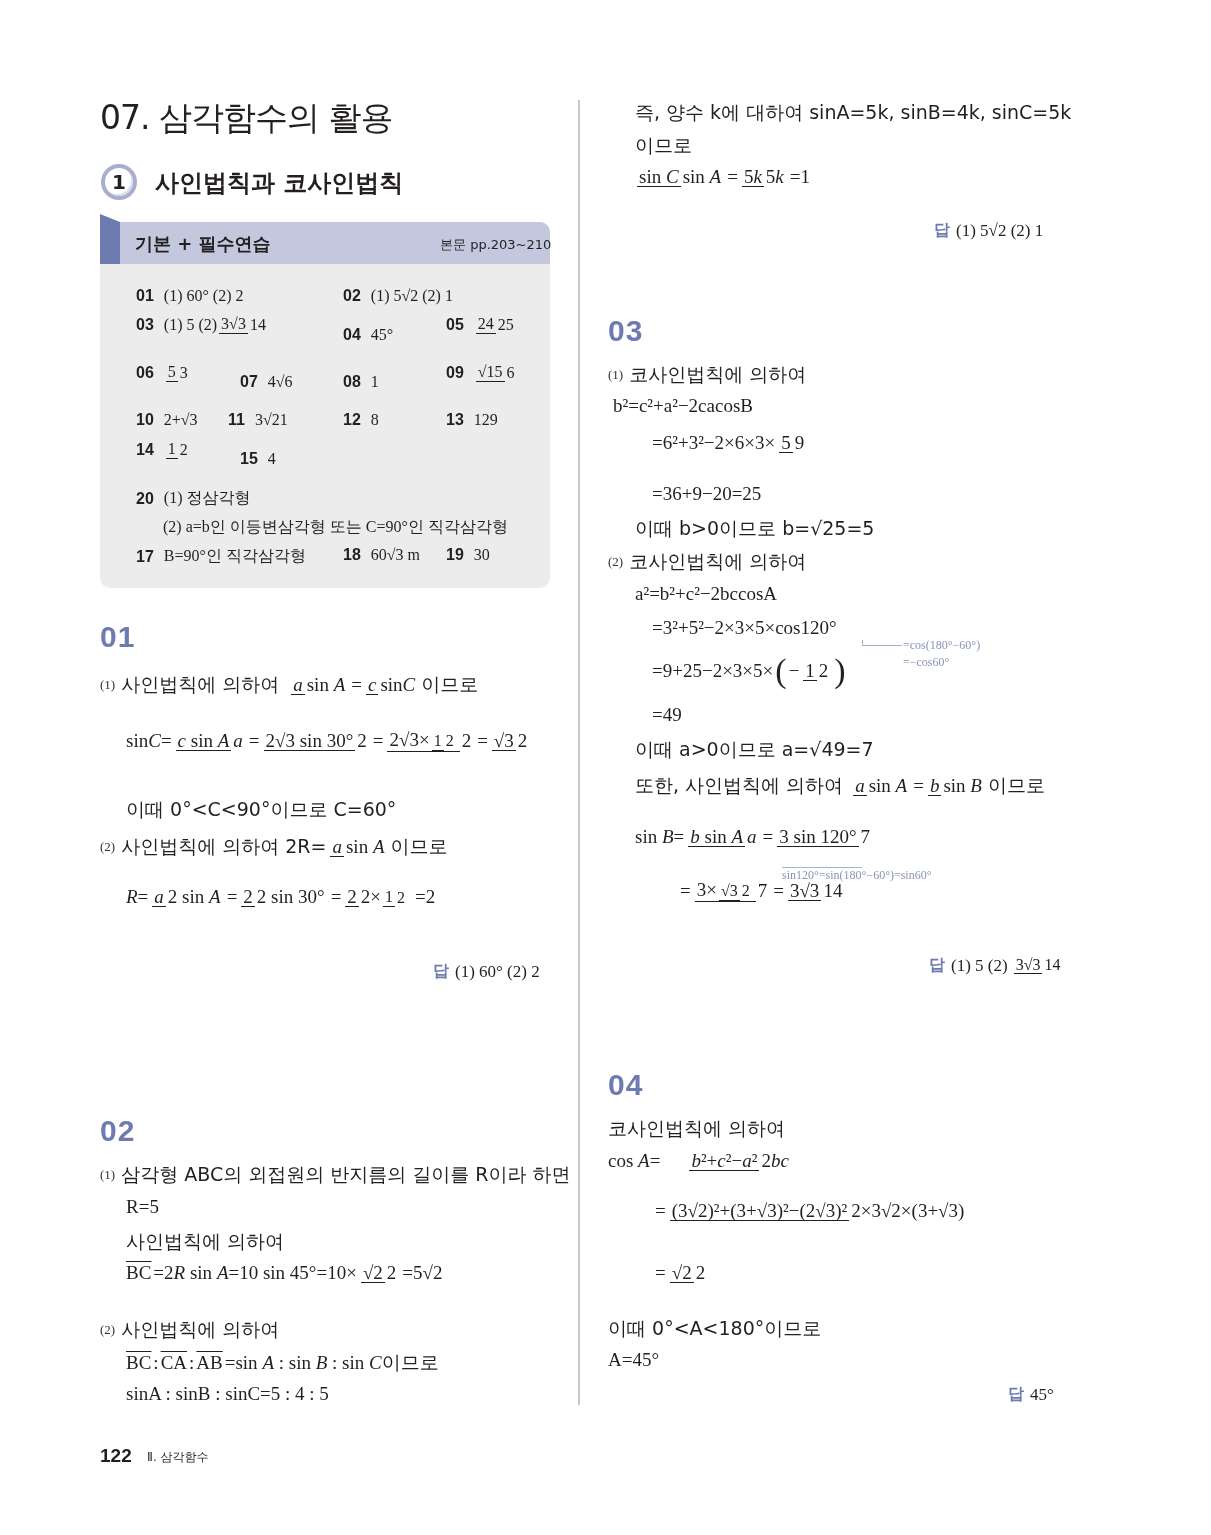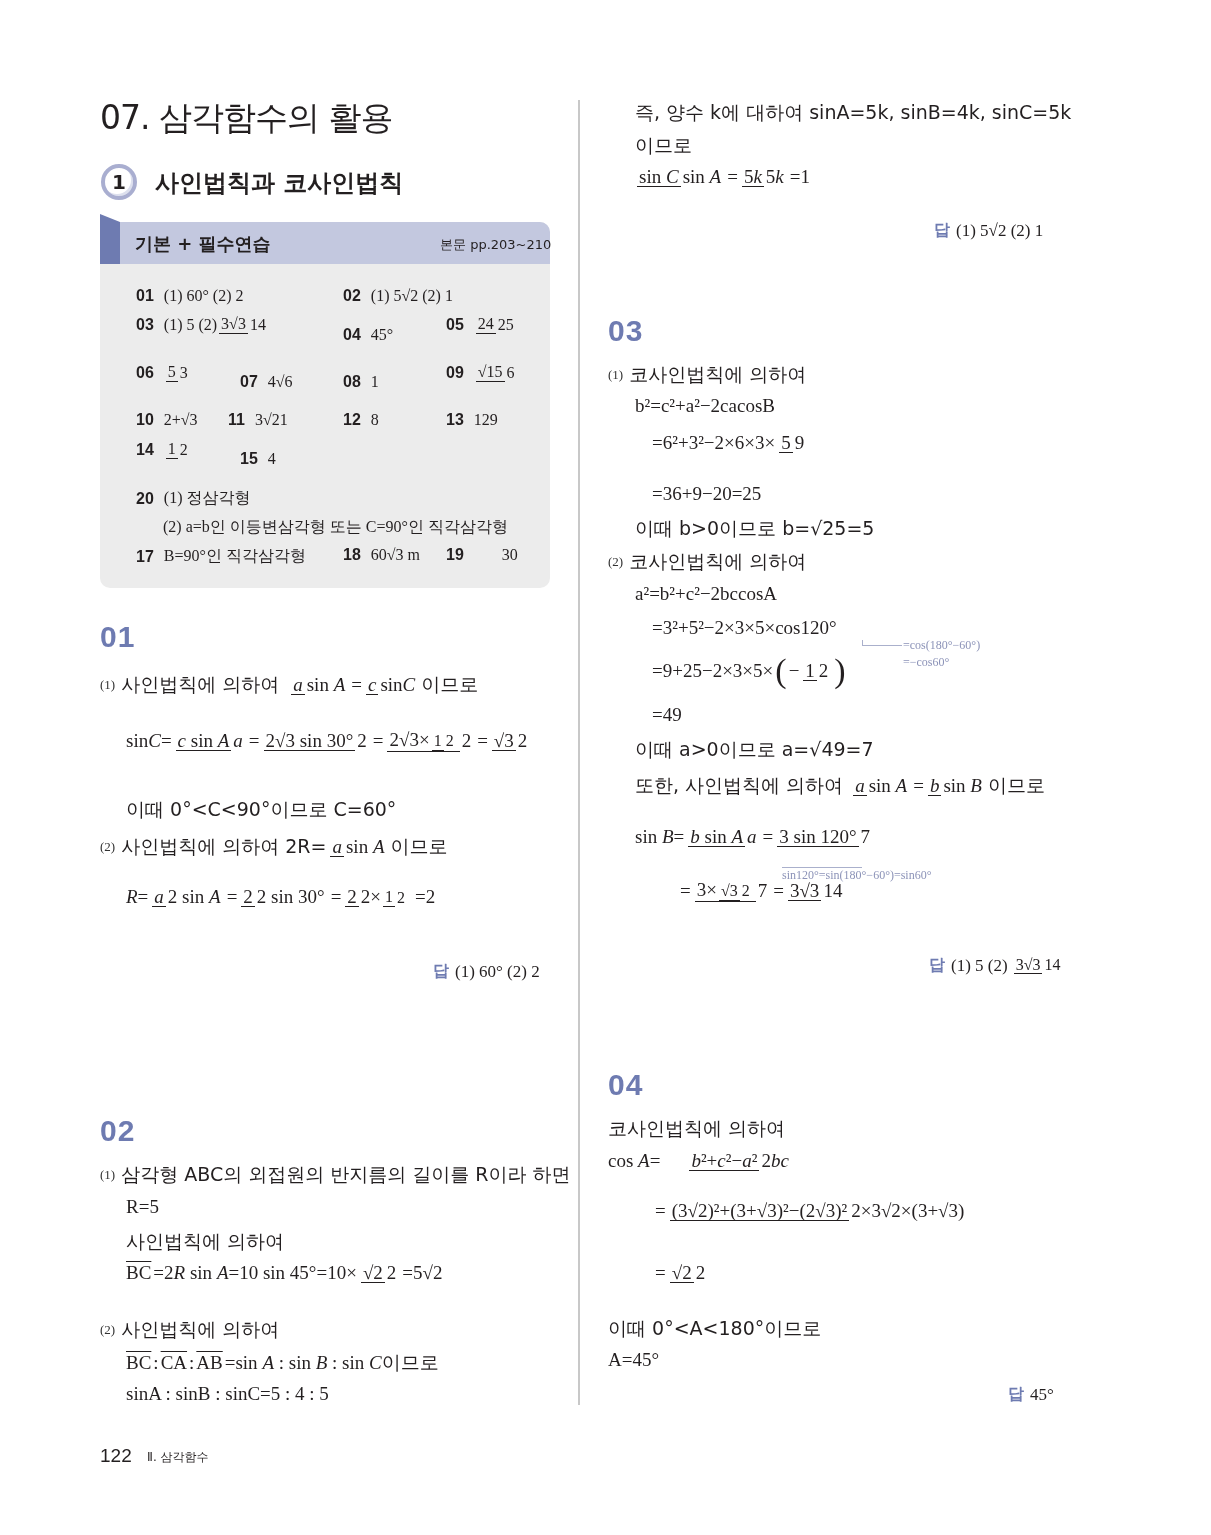--- a/index.html
+++ b/index.html
@@ -136,21 +136,21 @@
 </div>
 
 <div class="row" style="left:136px;top:546px;">
   <span class="q">17</span>
   <span>B=90°인 직각삼각형</span>
 </div>
 <div class="row" style="left:343px;top:546px;">
   <span class="q">18</span>
   <span>60√3 m</span>
 </div>
-<div class="row" style="left:446px;top:546px;gap:28px;">
+<div class="row" style="left:446px;top:546px;">
   <span class="q">19</span>
   <span>30</span>
 </div>
 
 <div class="sec-num" style="left:100px;top:620px;">01</div>
 
 <div class="line" style="left:100px;top:672px;">
   <span class="num-label">(1)</span>
   <span>사인법칙에 의하여</span>
   <span class="frac" style="margin-left:10px;">
@@ -284,21 +284,21 @@
   <span class="tag">답</span>
   <span>(1) 5√2  (2) 1</span>
 </div>
 
 <div class="sec-num" style="left:608px;top:314px;">03</div>
 
 <div class="line" style="left:608px;top:362px;">
   <span class="num-label">(1)</span>
   <span>코사인법칙에 의하여</span>
 </div>
-<div class="line serif" style="left:635px;top:395px;align-items:center;">
+<div class="line serif" style="left:613px;top:395px;align-items:center;">
   <span>b²=c²+a²−2cacosB</span>
 </div>
 <div class="line serif" style="left:652px;top:432px;">
   <span>=6²+3²−2×6×3×</span>
     <span class="frac">
       <span class="num">5</span>
       <span>9</span>
     </span>
 </div>
 <div class="line serif" style="left:652px;top:483px;">
@@ -418,14 +418,14 @@
 <div class="line serif" style="left:608px;top:1349px;">
   <span>A=45°</span>
 </div>
 <div class="ans" style="left:1008px;top:1384px;">
   <span class="tag">답</span>
   <span>45°</span>
 </div>
 
 <div class="divider"></div>
 
-<div class="abs" style="left:100px;top:1445px;font-size:19px;font-weight:normal;font-family:'Liberation Sans',sans-serif;">122</div>
+<div class="abs" style="left:100px;top:1445px;font-size:19px;font-weight:bold;font-family:'Liberation Sans',sans-serif;">122</div>
 <div class="abs" style="left:147px;top:1449px;font-size:12px;">Ⅱ. 삼각함수</div>
 
 </body></html>

